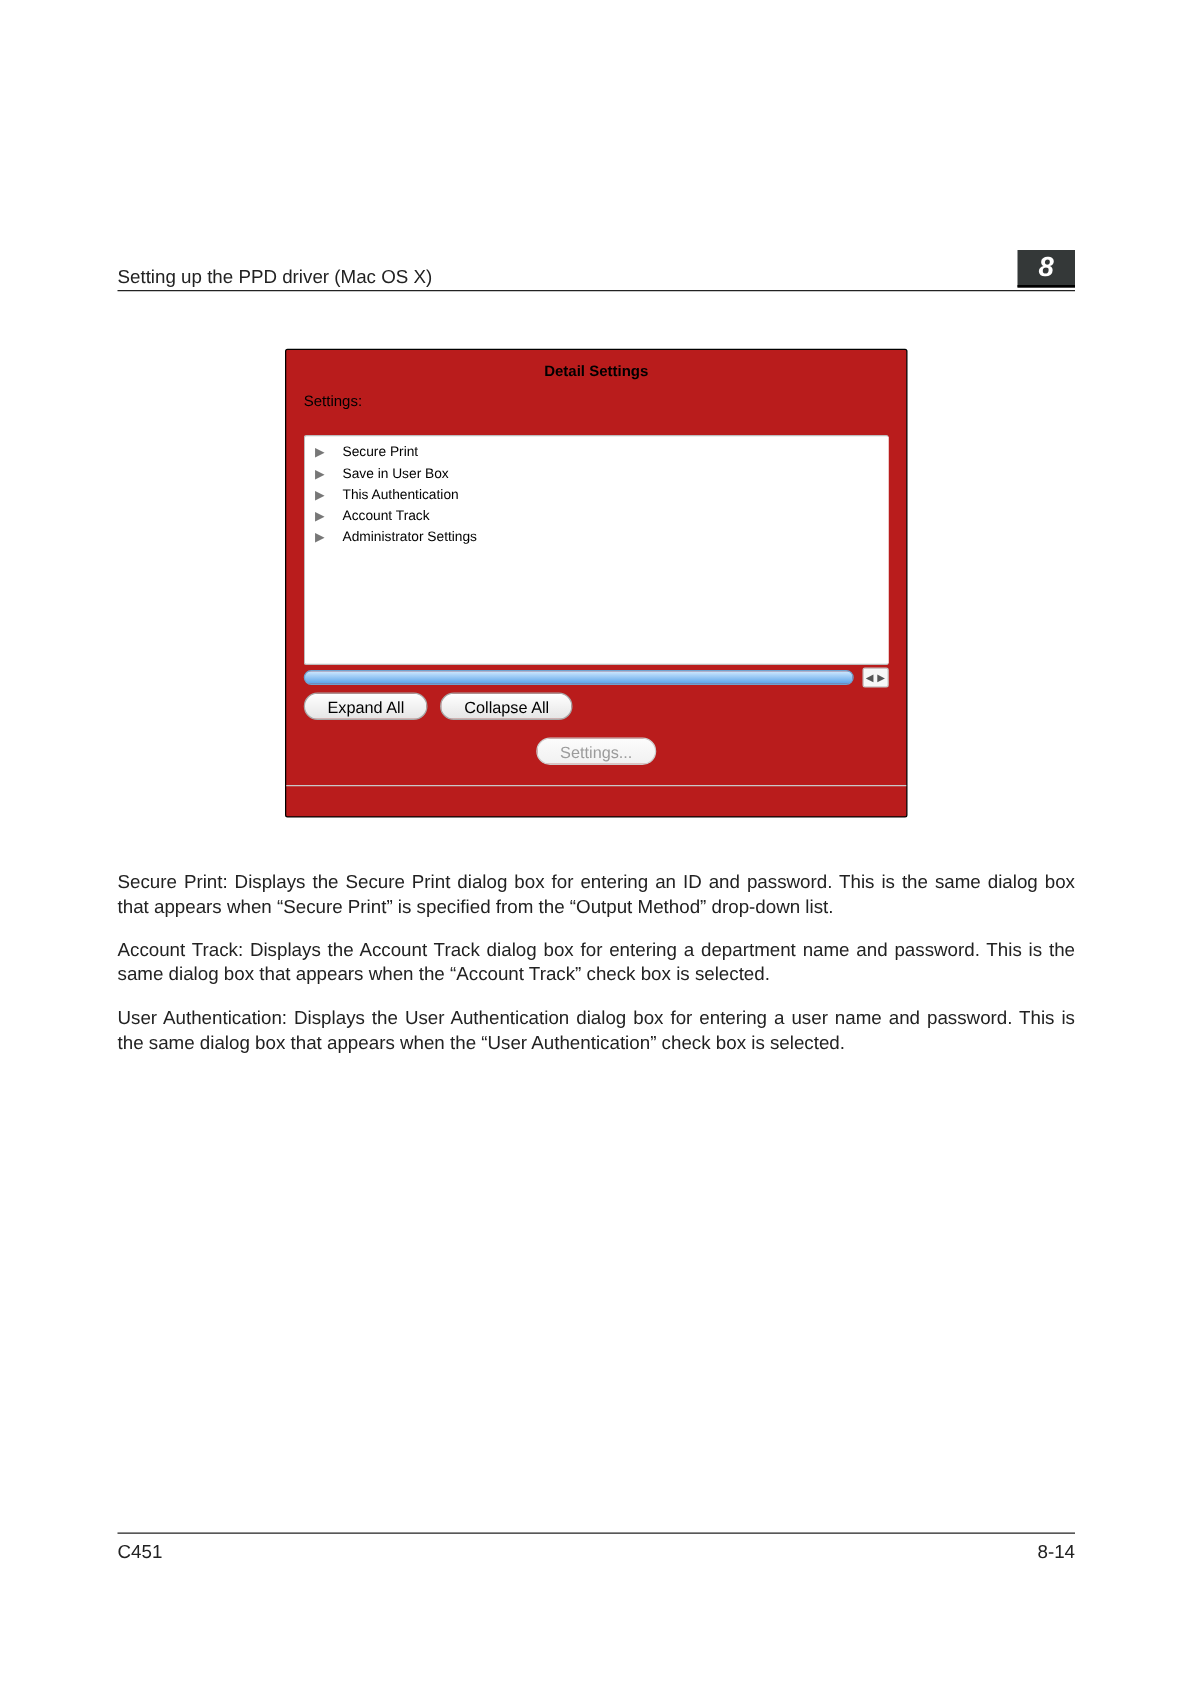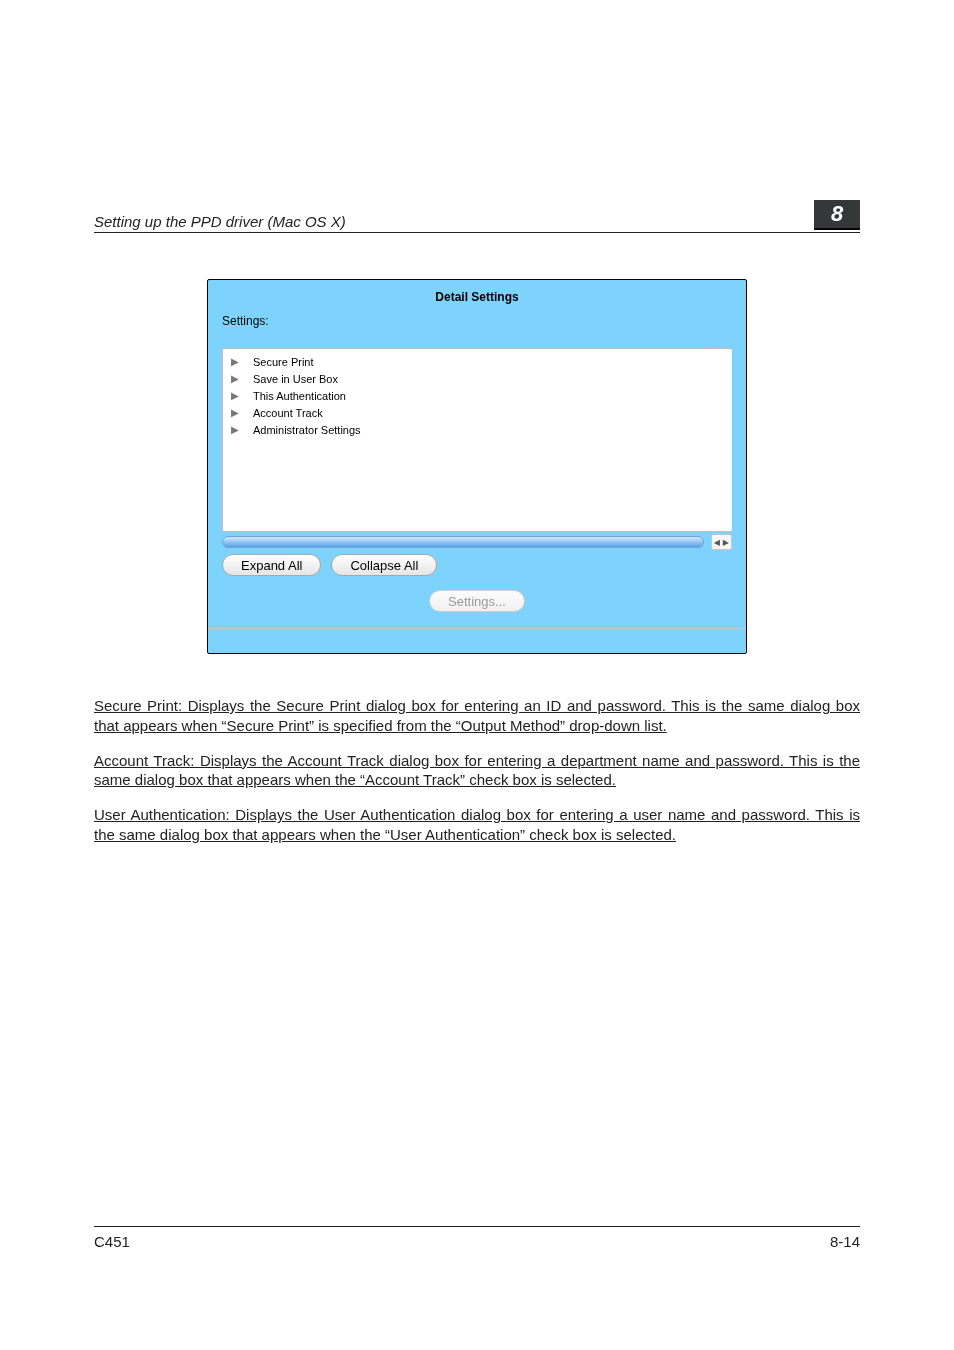--- a/index.html
+++ b/index.html
@@ -18,43 +18,42 @@
   .header-row {
     display: flex;
     justify-content: space-between;
     align-items: flex-end;
     border-bottom: 1px solid #222;
     padding-bottom: 2px;
   }
   .header-title {
     font-size: 15px;
     color: #222;
-    font-style: italic;
   }
   .header-badge {
     width: 46px;
     height: 28px;
     background: #343838;
     color: #fff;
     font-size: 22px;
     font-style: italic;
     font-weight: bold;
     display: flex;
     align-items: center;
     justify-content: center;
     border-bottom: 2px solid #000;
   }
   .screenshot-wrap {
     display: flex;
     justify-content: center;
     margin-top: 46px;
   }
   .dialog {
-    width: 540px;
-    background: #7dd3fc;
+    width: 498px;
+    background: #b91c1c;
     border: 1px solid #000;
     border-radius: 2px;
     padding: 10px 14px 14px 14px;
     box-sizing: border-box;
     font-family: "Lucida Grande", Arial, sans-serif;
     font-size: 12px;
     color: #000;
   }
   .dialog-title {
     text-align: center;
@@ -164,21 +163,20 @@
   }
   .body-text {
     margin-top: 42px;
     font-size: 15px;
     line-height: 1.32;
     color: #222;
     text-align: justify;
   }
   .body-text p {
     margin: 15px 0 14px 0;
-    text-decoration: underline;
   }
   .footer {
     position: absolute;
     left: 94px;
     right: 94px;
     bottom: 100px;
     border-top: 1px solid #222;
     padding-top: 6px;
     display: flex;
     justify-content: space-between;

